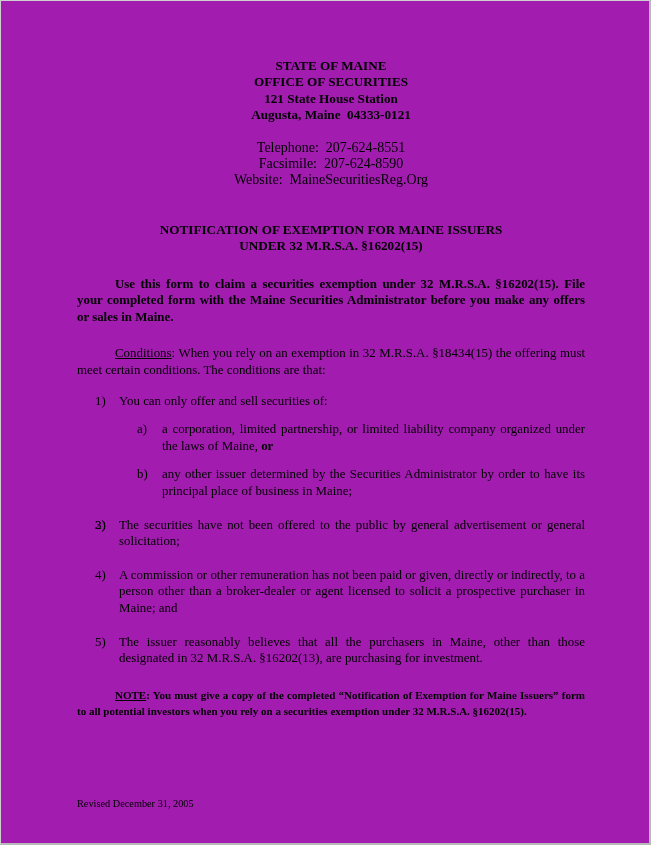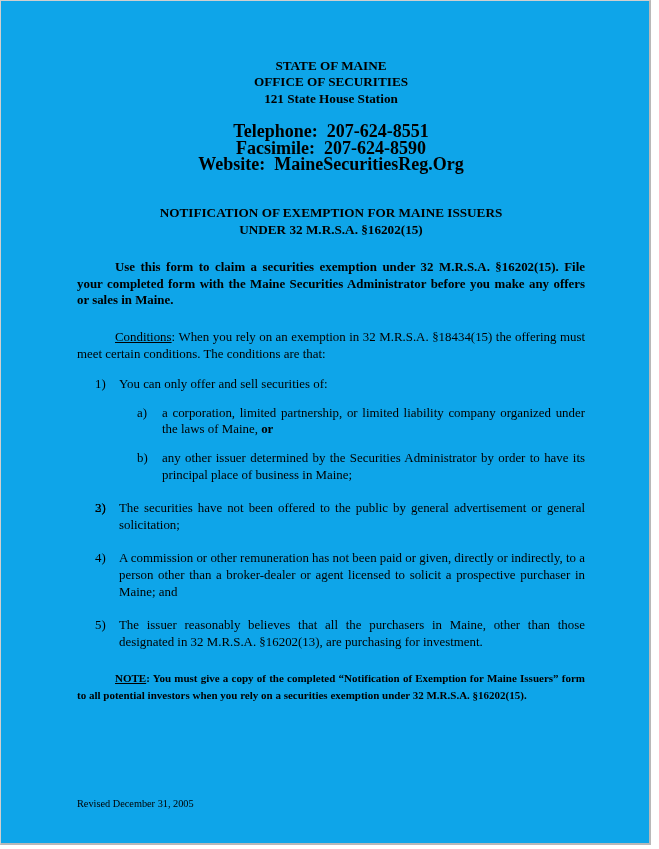--- a/index.html
+++ b/index.html
@@ -14,21 +14,21 @@
     font-family: "Liberation Serif", "DejaVu Serif", serif;
     color: #000000;
   }
 
   .page {
     position: relative;
     box-sizing: border-box;
     width: 651px;
     height: 845px;
     margin: 0;
-    background: #0ea5e9;
+    background: #a21caf;
     border-right: 2px solid #b8b8b8;
     border-bottom: 2px solid #b8b8b8;
     border-left: 1px solid #cfcfcf;
     border-top: 1px solid #cfcfcf;
   }
 
   .content {
     position: absolute;
     left: 76px;
     top: 0;
@@ -40,22 +40,22 @@
     text-align: center;
     font-weight: bold;
     font-size: 13.2px;
     line-height: 16.4px;
     margin-top: 57px;
   }
   .letterhead .line { white-space: pre; }
 
   .contact {
     text-align: center;
-    font-weight: bold;
-    font-size: 18px;
+    font-weight: normal;
+    font-size: 14px;
     line-height: 16.4px;
     margin-top: 16px;
   }
   .contact .line { white-space: pre; }
 
   
   .doc-title {
     text-align: center;
     font-weight: bold;
     font-size: 13.2px;
@@ -135,20 +135,21 @@
 </head>
 <body>
 
 <div class="page">
   <div class="content">
 
     <div class="letterhead">
       <div class="line">STATE OF MAINE</div>
       <div class="line">OFFICE OF SECURITIES</div>
       <div class="line">121 State House Station</div>
+      <div class="line">Augusta, Maine  04333-0121</div>
     </div>
 
     <div class="contact">
       <div class="line">Telephone:  207-624-8551</div>
       <div class="line">Facsimile:  207-624-8590</div>
       <div class="line">Website:  MaineSecuritiesReg.Org</div>
     </div>
 
     <div class="doc-title">
       <div>NOTIFICATION OF EXEMPTION FOR MAINE ISSUERS</div>

